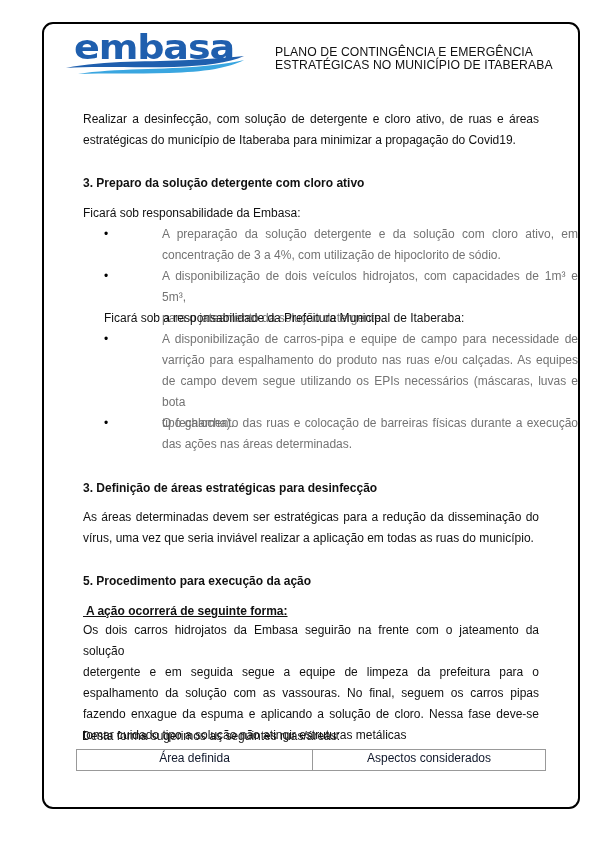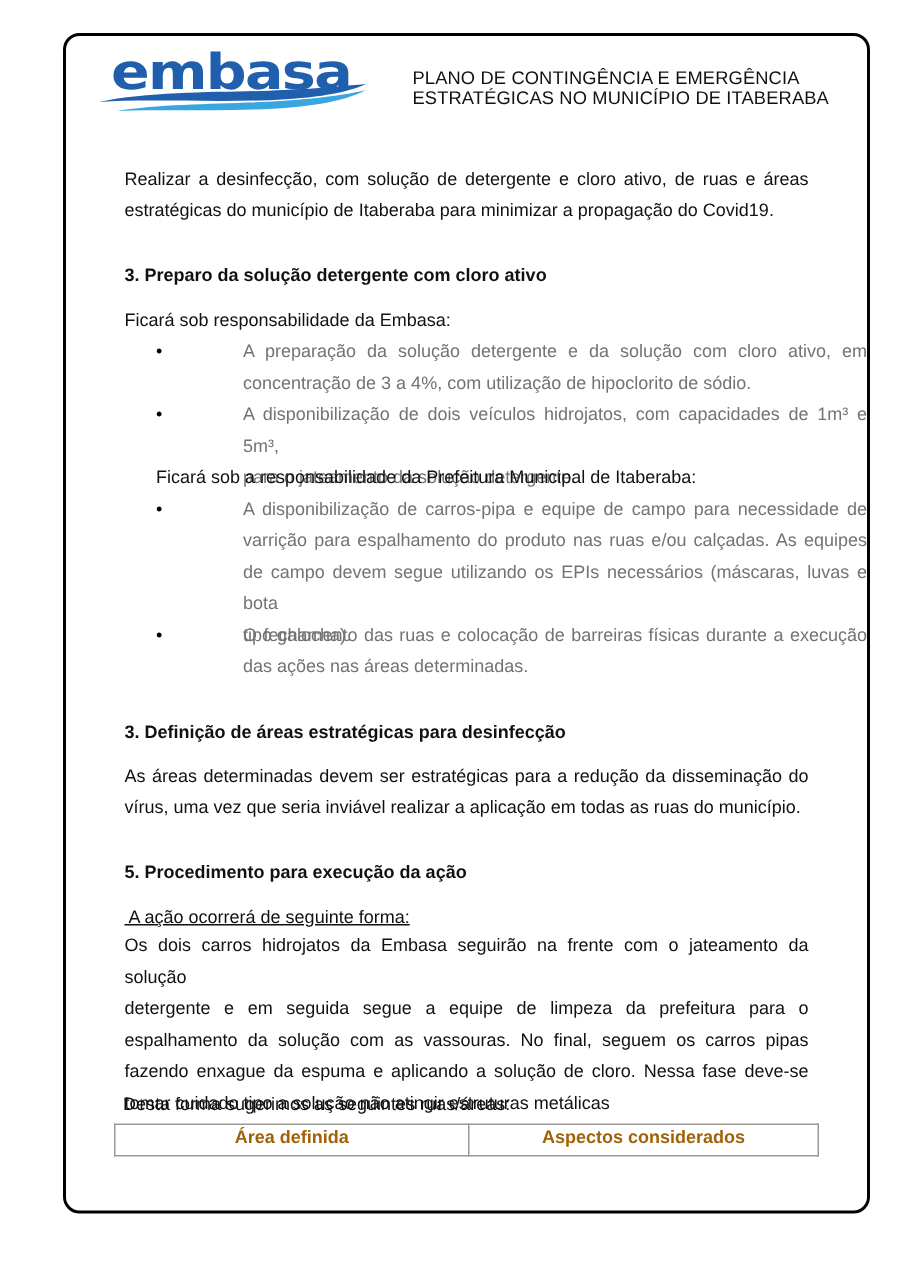--- a/index.html
+++ b/index.html
@@ -14,22 +14,22 @@
     .p { position: absolute; left: 83px; width: 456px; font-size: 12px; line-height: 21px;
       text-align: justify; text-align-last: auto; color: #111; }
     .just-line { text-align: justify; text-align-last: justify; display: block; }
     .h { position: absolute; left: 83px; font-size: 12px; font-weight: bold; color: #111; white-space: nowrap; }
     .plain { position: absolute; font-size: 12px; color: #111; white-space: nowrap; }
     .bullet-row { position: absolute; left: 104px; width: 435px; }
     .bullet { position: absolute; left: 0; top: 0; font-size: 12px; line-height: 21px; }
     .bullet-text { position: absolute; left: 19px; width: 416px; font-size: 12px; line-height: 21px; color: #737373; margin-left: 39px; }
     .u { text-decoration: underline; }
     table.areas { position: absolute; left: 76px; top: 749px; width: 470px; border-collapse: collapse; }
-    table.areas th { border: 1px solid #999; font-size: 12px; font-weight: bold; height: 20px; padding: 0;
-      text-align: center; vertical-align: top; line-height: 16px; color: #a16207; }
+    table.areas th { border: 1px solid #999; font-size: 12px; font-weight: normal; height: 20px; padding: 0;
+      text-align: center; vertical-align: top; line-height: 16px; color: #0f172a; }
     table.areas th:first-child { width: 235px; }
   </style>
 </head>
 <body>
 
 <div class="frame"></div>
 
 <svg class="logo" viewBox="0 0 182 46">
   <text x="10" y="29" font-family="'DejaVu Sans', sans-serif" font-weight="bold" font-size="33" fill="#1f5fae" letter-spacing="-1" textLength="160" lengthAdjust="spacingAndGlyphs">embasa</text>
   <path d="M2 38 C 40 30, 90 32, 125 30 C 150 29, 168 27, 180 26 C 165 33, 140 36, 110 37 C 70 38, 30 36, 2 38 Z" fill="#1f5fae"></path>
@@ -83,21 +83,21 @@
   </div>
 </div>
 
 <div class="h" style="top:481px;">3. Definição de áreas estratégicas para desinfecção</div>
 <div class="p" style="top:507px;">
   <span class="just-line">As áreas determinadas devem ser estratégicas para a redução da disseminação do</span>
   <span>vírus, uma vez que seria inviável realizar a aplicação em todas as ruas do município.</span>
 </div>
 
 <div class="h" style="top:574px;">5. Procedimento para execução da ação</div>
-<div class="plain u" style="left:83px; top:604px; white-space:pre;"> A ação ocorrerá de seguinte forma:</div>
+<div class="plain u" style="left:83px; top:604px; white-space:pre;font-weight:bold;"> A ação ocorrerá de seguinte forma:</div>
 <div class="p" style="top:620px;">
   <span class="just-line">Os dois carros hidrojatos da Embasa seguirão na frente com o jateamento da solução</span>
   <span class="just-line">detergente e em seguida segue a equipe de limpeza da prefeitura para o</span>
   <span class="just-line">espalhamento da solução com as vassouras. No final, seguem os carros pipas</span>
   <span class="just-line">fazendo enxague da espuma e aplicando a solução de cloro. Nessa fase deve-se</span>
   <span>tomar cuidado tipo a solução não atingir estruturas metálicas</span>
 </div>
 <div class="plain" style="left:82px; top:729px;">Desta forma sugerimos as seguintes ruas/áreas:</div>
 
 <table class="areas">

